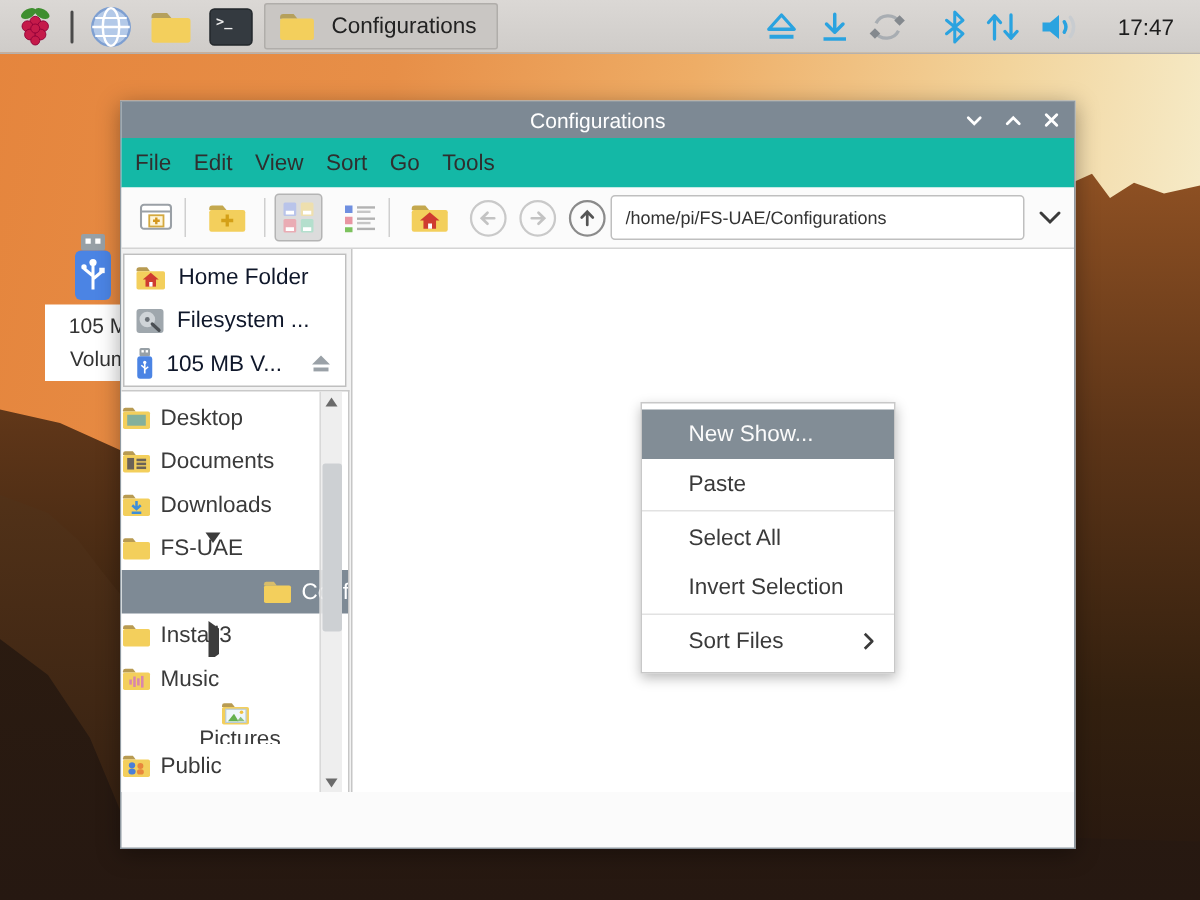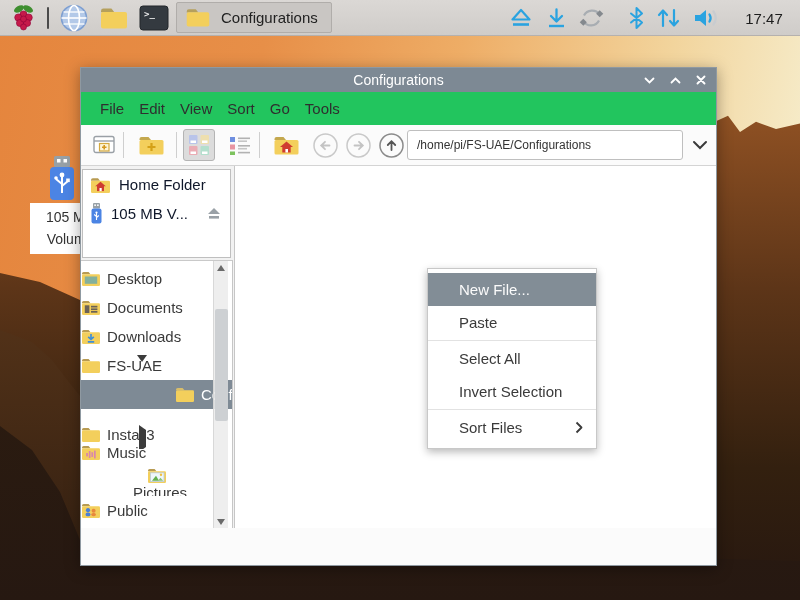--- a/index.html
+++ b/index.html
@@ -41,22 +41,22 @@
 
   
   .window { position:absolute; left:80px; top:67px; width:637px; height:499px; z-index:5;
     background:#fbfbfb; border:1px solid #8f99a1; box-shadow:0 3px 14px rgba(0,0,0,.35); }
   .titlebar { position:absolute; left:0; top:0; right:0; height:24px; background:#7d8994;
     display:flex; align-items:center; justify-content:center; }
   .titlebar .wtitle { color:#fff; font-size:14px; }
   .win-controls { position:absolute; right:8px; top:0; height:24px; display:flex; align-items:center; gap:12px; }
   .win-btn { width:14px; height:14px; display:flex; align-items:center; justify-content:center; cursor:default; }
 
-  .menubar { position:absolute; left:0; top:24px; right:0; height:33px; background:#22c55e;
-    display:flex; align-items:center; padding-left:14px; }
+  .menubar { position:absolute; left:0; top:24px; right:0; height:33px; background:#14b8a6;
+    display:flex; align-items:center; padding-left:4px; }
   .menu-item { font-size:15px; color:#2f2f2f; padding:6px 5px; margin-right:5px; }
 
   .toolbar { position:absolute; left:0; top:57px; right:0; height:41px; background:#fbfbfb;
     border-bottom:1px solid #d4d4d4; }
   .ti { position:absolute; top:0; height:40px; display:flex; align-items:center; justify-content:center; }
   .tsep { position:absolute; top:7px; width:1px; height:26px; background:#cfcfcf; }
   .view-btn { position:absolute; left:102px; top:4px; width:32px; height:32px;
     background:#dcdcdc; border:1px solid #b4b4b4; border-radius:3px;
     display:flex; align-items:center; justify-content:center; }
   .pathbar { position:absolute; left:326px; top:5px; width:276px; height:30px;
@@ -259,20 +259,31 @@
                 <rect x="1" y="4.8" width="19" height="12.2" rx="1.2" fill="#f3cf5c"></rect>
                 <polygon points="10.5,5.8 15.8,10.3 5.2,10.3" fill="#cf3b30"></polygon>
                 <rect x="7" y="9.9" width="7" height="5.2" fill="#cf3b30"></rect>
                 <rect x="9.5" y="12" width="2.2" height="3.1" fill="#fff"></rect>
               </svg>
             </span>
             <span class="plabel">Home Folder</span>
           </div>
           <div class="place-row">
             <span>
+              <svg width="20" height="18" viewBox="0 0 20 18">
+                <rect x="1" y="1" width="18" height="16" rx="2" fill="#9fa7ad"></rect>
+                <circle cx="8.2" cy="8" r="5.2" fill="#cfd4d8"></circle>
+                <circle cx="8.2" cy="8" r="1.6" fill="#6a7076"></circle>
+                <line x1="11.5" y1="11" x2="16" y2="15.2" stroke="#4a4f54" stroke-width="2.2" stroke-linecap="round"></line>
+              </svg>
+            </span>
+            <span class="plabel">Filesystem ...</span>
+          </div>
+          <div class="place-row">
+            <span>
               <svg width="13" height="21" viewBox="0 0 13 21">
                 <rect x="3" y="0" width="7" height="5.5" rx="1" fill="#97a0a6"></rect>
                 <rect x="4.3" y="1.4" width="1.6" height="1.6" fill="#fff"></rect>
                 <rect x="7.1" y="1.4" width="1.6" height="1.6" fill="#fff"></rect>
                 <rect x="1.5" y="5.5" width="10" height="15" rx="2" fill="#4b84e4"></rect>
                 <path d="M6.5 17 V10 M6.5 13.5 L4.2 11.5 M6.5 14.5 L8.8 12.5" stroke="#fff" stroke-width="1.1" fill="none"></path>
                 <circle cx="6.5" cy="9.6" r="1.1" fill="#fff"></circle>
               </svg>
             </span>
             <span class="plabel">105 MB V...</span>
@@ -337,21 +348,21 @@
           <div class="tree-row child selected" style="top:119px;">
             <span>
               <svg width="20" height="17" viewBox="0 0 20 17">
                 <path d="M1 3.5 q0-1.6 1.6-1.6 h5 l1.9 2.4 H1z" fill="#d8bd6a"></path>
                 <rect x="1" y="4.3" width="18" height="11.7" rx="1.2" fill="#f3cf5c"></rect>
               </svg>
             </span>
             <span class="tlabel">Configurations</span>
           </div>
 
-          <div class="tree-row" style="top:148px;margin-top:11px;">
+          <div class="tree-row" style="top:148px;">
             <span class="expander" style="left:58px; top:10px;"><span class="tri-right"></span></span>
             <span>
               <svg width="20" height="17" viewBox="0 0 20 17">
                 <path d="M1 3.5 q0-1.6 1.6-1.6 h5 l1.9 2.4 H1z" fill="#b89b52"></path>
                 <rect x="1" y="4.3" width="18" height="11.7" rx="1.2" fill="#f3cf5c"></rect>
               </svg>
             </span>
             <span class="tlabel">Install3</span>
           </div>
 
@@ -406,21 +417,21 @@
           </div>
         </div>
       </div>
 
       <div class="main-view"></div>
     </div>
 
   </div>
 
   <div class="ctx-menu">
-    <div class="ctx-item highlight">New File...</div>
+    <div class="ctx-item highlight">New Show...</div>
     <div class="ctx-item">Paste</div>
     <div class="ctx-sep"></div>
     <div class="ctx-item">Select All</div>
     <div class="ctx-item">Invert Selection</div>
     <div class="ctx-sep"></div>
     <div class="ctx-item">
       <span>Sort Files</span>
       <span class="sub-arrow">
         <svg width="8" height="13" viewBox="0 0 8 13">
             <polyline points="1.5,1.5 6.5,6.5 1.5,11.5" fill="none" stroke="#3a3a3a" stroke-width="1.8" stroke-linejoin="round"></polyline>

